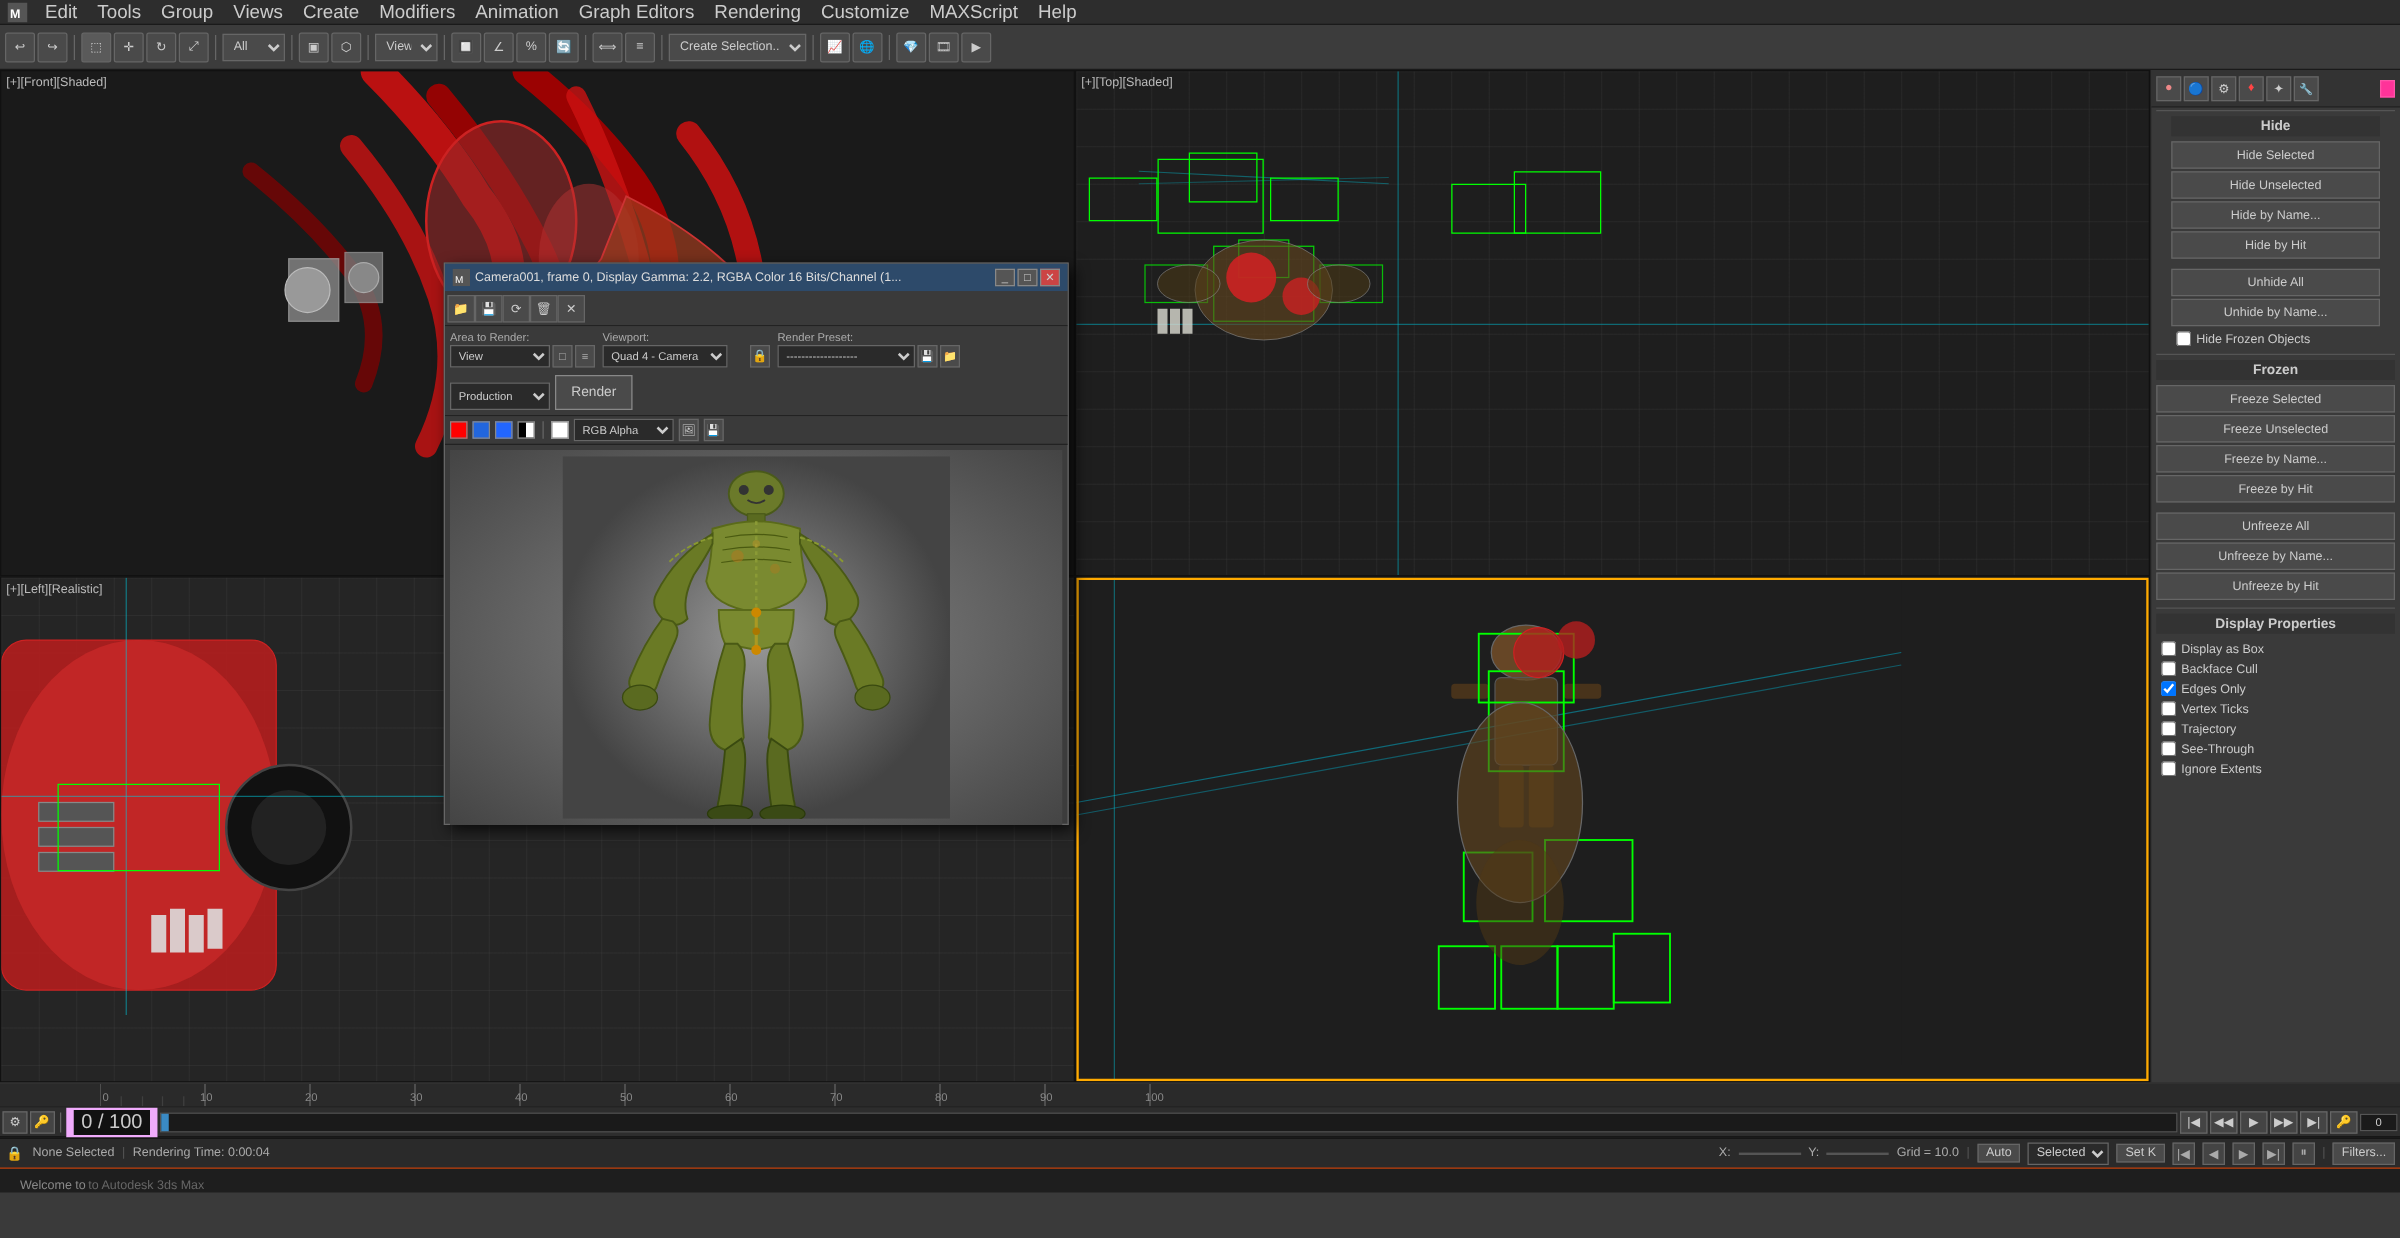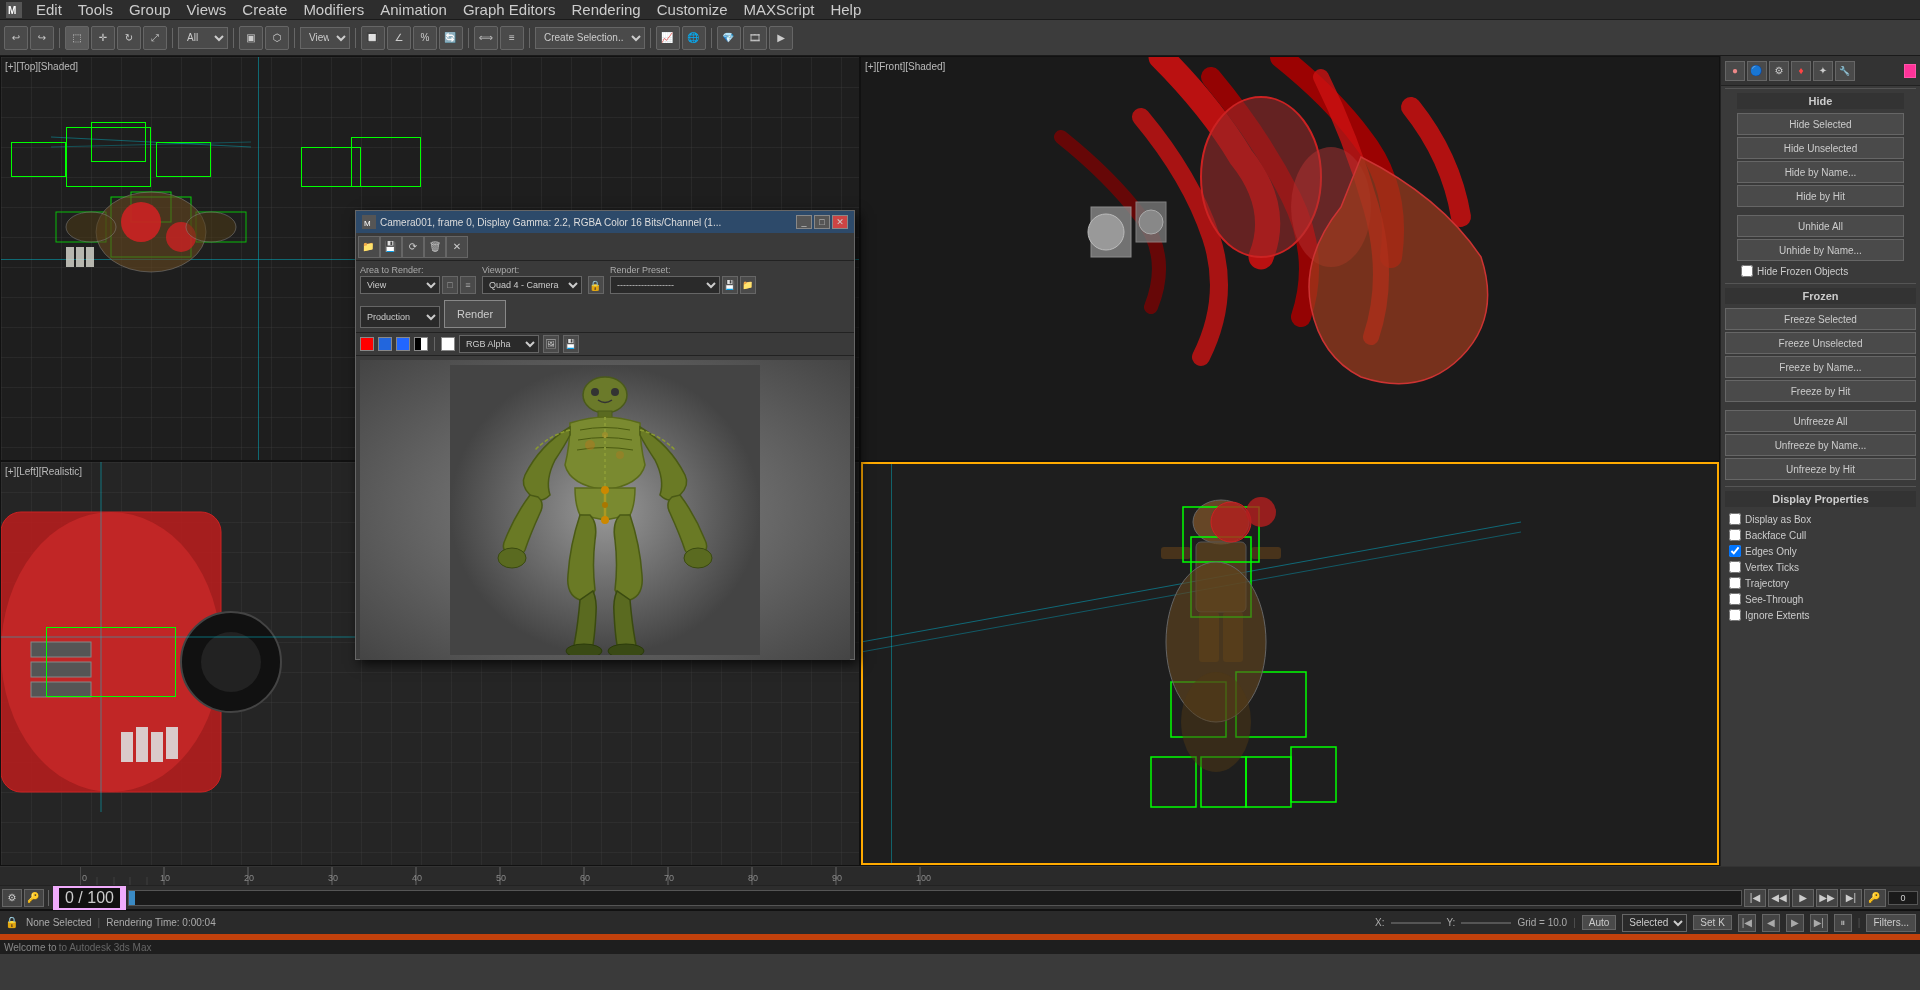--- a/index.html
+++ b/index.html
@@ -418,20 +418,51 @@
   <div class="toolbar-sep"></div>
   <div class="toolbar-btn">💎</div>
   <div class="toolbar-btn">🎞</div>
   <div class="toolbar-btn">▶</div>
 </div>
 
 <div style="display:flex; width:1920px; height:calc(990px - 56px - 124px);">
 
   <div id="vp-grid">
 
+    <div class="viewport-container" style="background:#1a1a1a;">
+
+      <svg style="position:absolute;top:0;left:0;width:100%;height:100%;pointer-events:none;">
+
+        <g transform="translate(0,0)">
+
+          <path d="M 300,0 Q 350,50 380,100 Q 420,150 400,200" fill="none" stroke="#cc1111" stroke-width="25" opacity="0.9" stroke-linecap="round"></path>
+          <path d="M 350,20 Q 400,80 430,140 Q 460,200 440,260" fill="none" stroke="#aa0000" stroke-width="20" opacity="0.85" stroke-linecap="round"></path>
+          <path d="M 280,60 Q 330,120 350,180 Q 370,240 340,300" fill="none" stroke="#cc1111" stroke-width="18" opacity="0.8" stroke-linecap="round"></path>
+          <path d="M 420,0 Q 470,40 500,80 Q 540,130 530,200" fill="none" stroke="#aa0000" stroke-width="22" opacity="0.9" stroke-linecap="round"></path>
+          <path d="M 460,20 Q 490,80 510,150 Q 530,220 510,280" fill="none" stroke="#cc1111" stroke-width="16" opacity="0.8" stroke-linecap="round"></path>
+
+          <path d="M 200,80 Q 250,120 280,160 Q 310,200 290,250" fill="none" stroke="#880000" stroke-width="14" opacity="0.7" stroke-linecap="round"></path>
+          <path d="M 550,50 Q 590,100 600,160" fill="none" stroke="#cc1111" stroke-width="20" opacity="0.85" stroke-linecap="round"></path>
+
+          <ellipse cx="400" cy="120" rx="60" ry="80" fill="rgba(150,40,40,0.6)" stroke="#cc2222" stroke-width="2"></ellipse>
+          <ellipse cx="470" cy="150" rx="40" ry="60" fill="rgba(180,50,50,0.5)"></ellipse>
+
+          <rect x="230" y="150" width="40" height="50" fill="#888" stroke="#aaa" stroke-width="1" opacity="0.8"></rect>
+          <rect x="275" y="145" width="30" height="40" fill="#777" stroke="#999" stroke-width="1" opacity="0.8"></rect>
+          <circle cx="245" cy="175" r="18" fill="#999" stroke="#bbb" stroke-width="1"></circle>
+          <circle cx="290" cy="165" r="12" fill="#888" stroke="#aaa" stroke-width="1"></circle>
+
+          <path d="M 500,100 Q 580,140 620,200 Q 640,260 600,300 Q 560,340 500,320 Q 460,300 450,250 Q 440,200 480,150 Z" fill="rgba(160,60,30,0.7)" stroke="#cc3333" stroke-width="1.5"></path>
+        </g>
+      </svg>
+      <div class="vp-top-bar">
+        <span class="vp-label-text">[+][Front][Shaded]</span>
+      </div>
+    </div>
+
     <div class="viewport-container" style="position:relative; background:#1e1e1e;">
       <div class="grid-bg"></div>
 
       <div class="axis-line-h" style="top:50%;"></div>
       <div class="axis-line-v" style="left:30%;"></div>
 
       <svg style="position:absolute;top:0;left:0;width:100%;height:100%;pointer-events:none;">
 
         <g transform="translate(50,80)">
 
@@ -459,51 +490,20 @@
 
       <div class="sel-box" style="left:65px;top:70px;width:85px;height:60px;"></div>
       <div class="sel-box" style="left:90px;top:65px;width:55px;height:40px;"></div>
       <div class="sel-box" style="left:10px;top:85px;width:55px;height:35px;"></div>
       <div class="sel-box" style="left:155px;top:85px;width:55px;height:35px;"></div>
       <div class="sel-box" style="left:300px;top:90px;width:60px;height:40px;"></div>
       <div class="sel-box" style="left:350px;top:80px;width:70px;height:50px;"></div>
 
       <div class="vp-top-bar">
         <span class="vp-label-text">[+][Top][Shaded]</span>
-      </div>
-    </div>
-
-    <div class="viewport-container" style="background:#1a1a1a;">
-
-      <svg style="position:absolute;top:0;left:0;width:100%;height:100%;pointer-events:none;">
-
-        <g transform="translate(0,0)">
-
-          <path d="M 300,0 Q 350,50 380,100 Q 420,150 400,200" fill="none" stroke="#cc1111" stroke-width="25" opacity="0.9" stroke-linecap="round"></path>
-          <path d="M 350,20 Q 400,80 430,140 Q 460,200 440,260" fill="none" stroke="#aa0000" stroke-width="20" opacity="0.85" stroke-linecap="round"></path>
-          <path d="M 280,60 Q 330,120 350,180 Q 370,240 340,300" fill="none" stroke="#cc1111" stroke-width="18" opacity="0.8" stroke-linecap="round"></path>
-          <path d="M 420,0 Q 470,40 500,80 Q 540,130 530,200" fill="none" stroke="#aa0000" stroke-width="22" opacity="0.9" stroke-linecap="round"></path>
-          <path d="M 460,20 Q 490,80 510,150 Q 530,220 510,280" fill="none" stroke="#cc1111" stroke-width="16" opacity="0.8" stroke-linecap="round"></path>
-
-          <path d="M 200,80 Q 250,120 280,160 Q 310,200 290,250" fill="none" stroke="#880000" stroke-width="14" opacity="0.7" stroke-linecap="round"></path>
-          <path d="M 550,50 Q 590,100 600,160" fill="none" stroke="#cc1111" stroke-width="20" opacity="0.85" stroke-linecap="round"></path>
-
-          <ellipse cx="400" cy="120" rx="60" ry="80" fill="rgba(150,40,40,0.6)" stroke="#cc2222" stroke-width="2"></ellipse>
-          <ellipse cx="470" cy="150" rx="40" ry="60" fill="rgba(180,50,50,0.5)"></ellipse>
-
-          <rect x="230" y="150" width="40" height="50" fill="#888" stroke="#aaa" stroke-width="1" opacity="0.8"></rect>
-          <rect x="275" y="145" width="30" height="40" fill="#777" stroke="#999" stroke-width="1" opacity="0.8"></rect>
-          <circle cx="245" cy="175" r="18" fill="#999" stroke="#bbb" stroke-width="1"></circle>
-          <circle cx="290" cy="165" r="12" fill="#888" stroke="#aaa" stroke-width="1"></circle>
-
-          <path d="M 500,100 Q 580,140 620,200 Q 640,260 600,300 Q 560,340 500,320 Q 460,300 450,250 Q 440,200 480,150 Z" fill="rgba(160,60,30,0.7)" stroke="#cc3333" stroke-width="1.5"></path>
-        </g>
-      </svg>
-      <div class="vp-top-bar">
-        <span class="vp-label-text">[+][Front][Shaded]</span>
       </div>
     </div>
 
     <div class="viewport-container" style="background:#252525;">
       <div class="grid-bg"></div>
       <svg style="position:absolute;top:0;left:0;width:100%;height:100%;pointer-events:none;">
 
         <rect x="0" y="50" width="220" height="280" rx="20" fill="rgba(180,30,30,0.9)" stroke="#cc2222" stroke-width="1"></rect>
         <ellipse cx="110" cy="190" rx="110" ry="140" fill="rgba(200,40,40,0.8)"></ellipse>
 
@@ -747,21 +747,21 @@
     <div style="width:18px;height:18px;background:#444;border:1px solid #666;display:flex;align-items:center;justify-content:center;font-size:10px;cursor:pointer;">|◀</div>
     <div style="width:18px;height:18px;background:#444;border:1px solid #666;display:flex;align-items:center;justify-content:center;font-size:10px;cursor:pointer;">◀</div>
     <div style="width:18px;height:18px;background:#444;border:1px solid #666;display:flex;align-items:center;justify-content:center;font-size:10px;cursor:pointer;">▶</div>
     <div style="width:18px;height:18px;background:#444;border:1px solid #666;display:flex;align-items:center;justify-content:center;font-size:10px;cursor:pointer;">▶|</div>
     <div style="width:18px;height:18px;background:#444;border:1px solid #666;display:flex;align-items:center;justify-content:center;font-size:10px;cursor:pointer;">⏸</div>
     <span style="color:#555;">|</span>
 
     <button style="height:18px;background:#4a4a4a;border:1px solid #666;color:#ccc;font-size:10px;padding:0 6px;cursor:pointer;">Filters...</button>
   </div>
 
-  <div style="height:20px; background:#1e1e1e; border-top:6px solid #c2410c; display:flex; align-items:center; padding:0 4px; font-size:10px; color:#888;">
+  <div style="height:20px; background:#1e1e1e; border-top:1px solid #c2410c; display:flex; align-items:flex-end; padding:0 16px; font-size:10px; color:#888;">
     <span>Welcome to</span>
     <span style="color:#666; margin-left:2px;"> to Autodesk 3ds Max</span>
   </div>
 </div>
 
 <div id="render-dialog">
 
   <div id="render-dialog-title">
     <div style="display:flex;align-items:center;gap:4px;">
       <svg width="14" height="14" viewBox="0 0 14 14">
@@ -793,21 +793,21 @@
         <select class="ctrl-dropdown" style="width:55px;">
           <option>View</option>
         </select>
         <div style="width:16px;height:18px;background:#4a4a4a;border:1px solid #666;display:flex;align-items:center;justify-content:center;font-size:9px;cursor:pointer;">□</div>
         <div style="width:16px;height:18px;background:#4a4a4a;border:1px solid #666;display:flex;align-items:center;justify-content:center;font-size:9px;cursor:pointer;">≡</div>
       </div>
     </div>
 
     <div class="ctrl-group">
       <label>Viewport:</label>
-      <div style="display:flex;gap:6px;align-items:center;">
+      <div style="display:flex;gap:18px;align-items:center;">
         <select class="ctrl-dropdown" style="width:100px;">
           <option>Quad 4 - Camera</option>
         </select>
         <div style="width:16px;height:18px;background:#4a4a4a;border:1px solid #666;display:flex;align-items:center;justify-content:center;font-size:10px;cursor:pointer;">🔒</div>
       </div>
     </div>
 
     <div class="ctrl-group">
       <label>Render Preset:</label>
       <div style="display:flex;gap:2px;align-items:center;">

